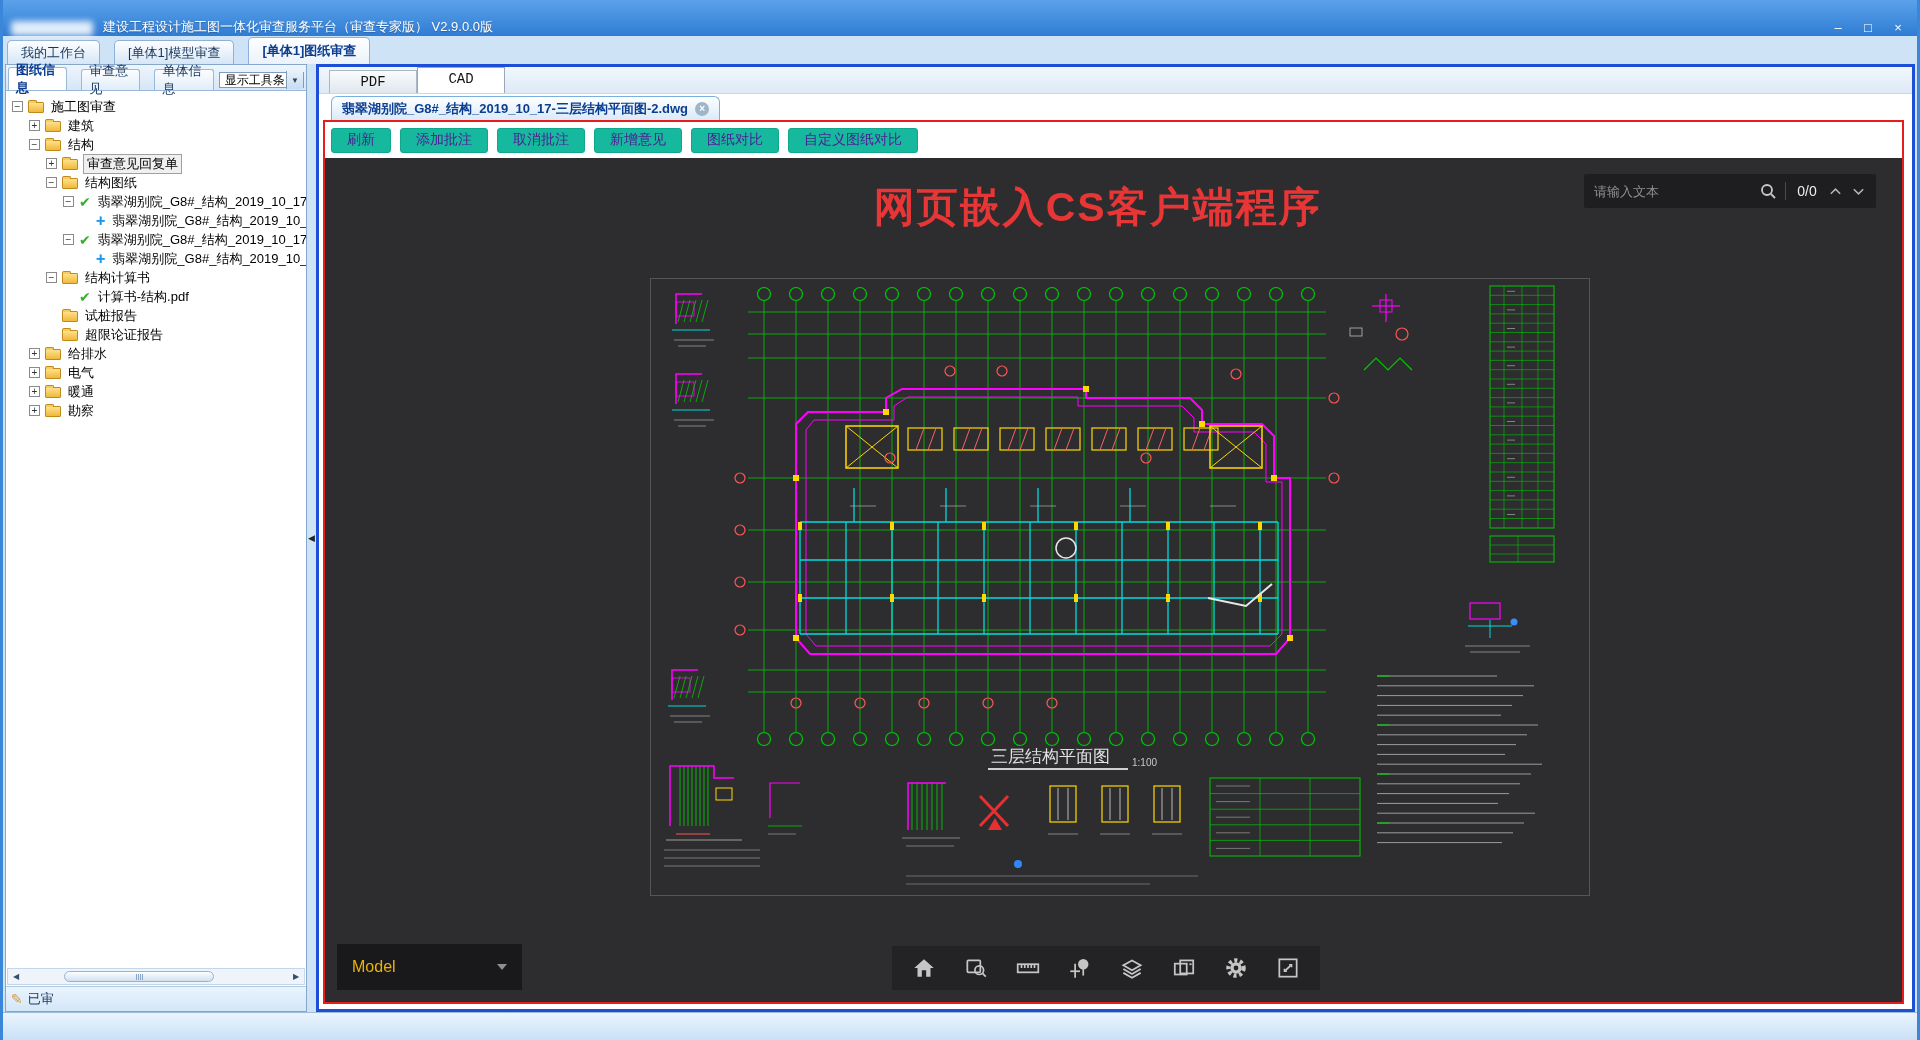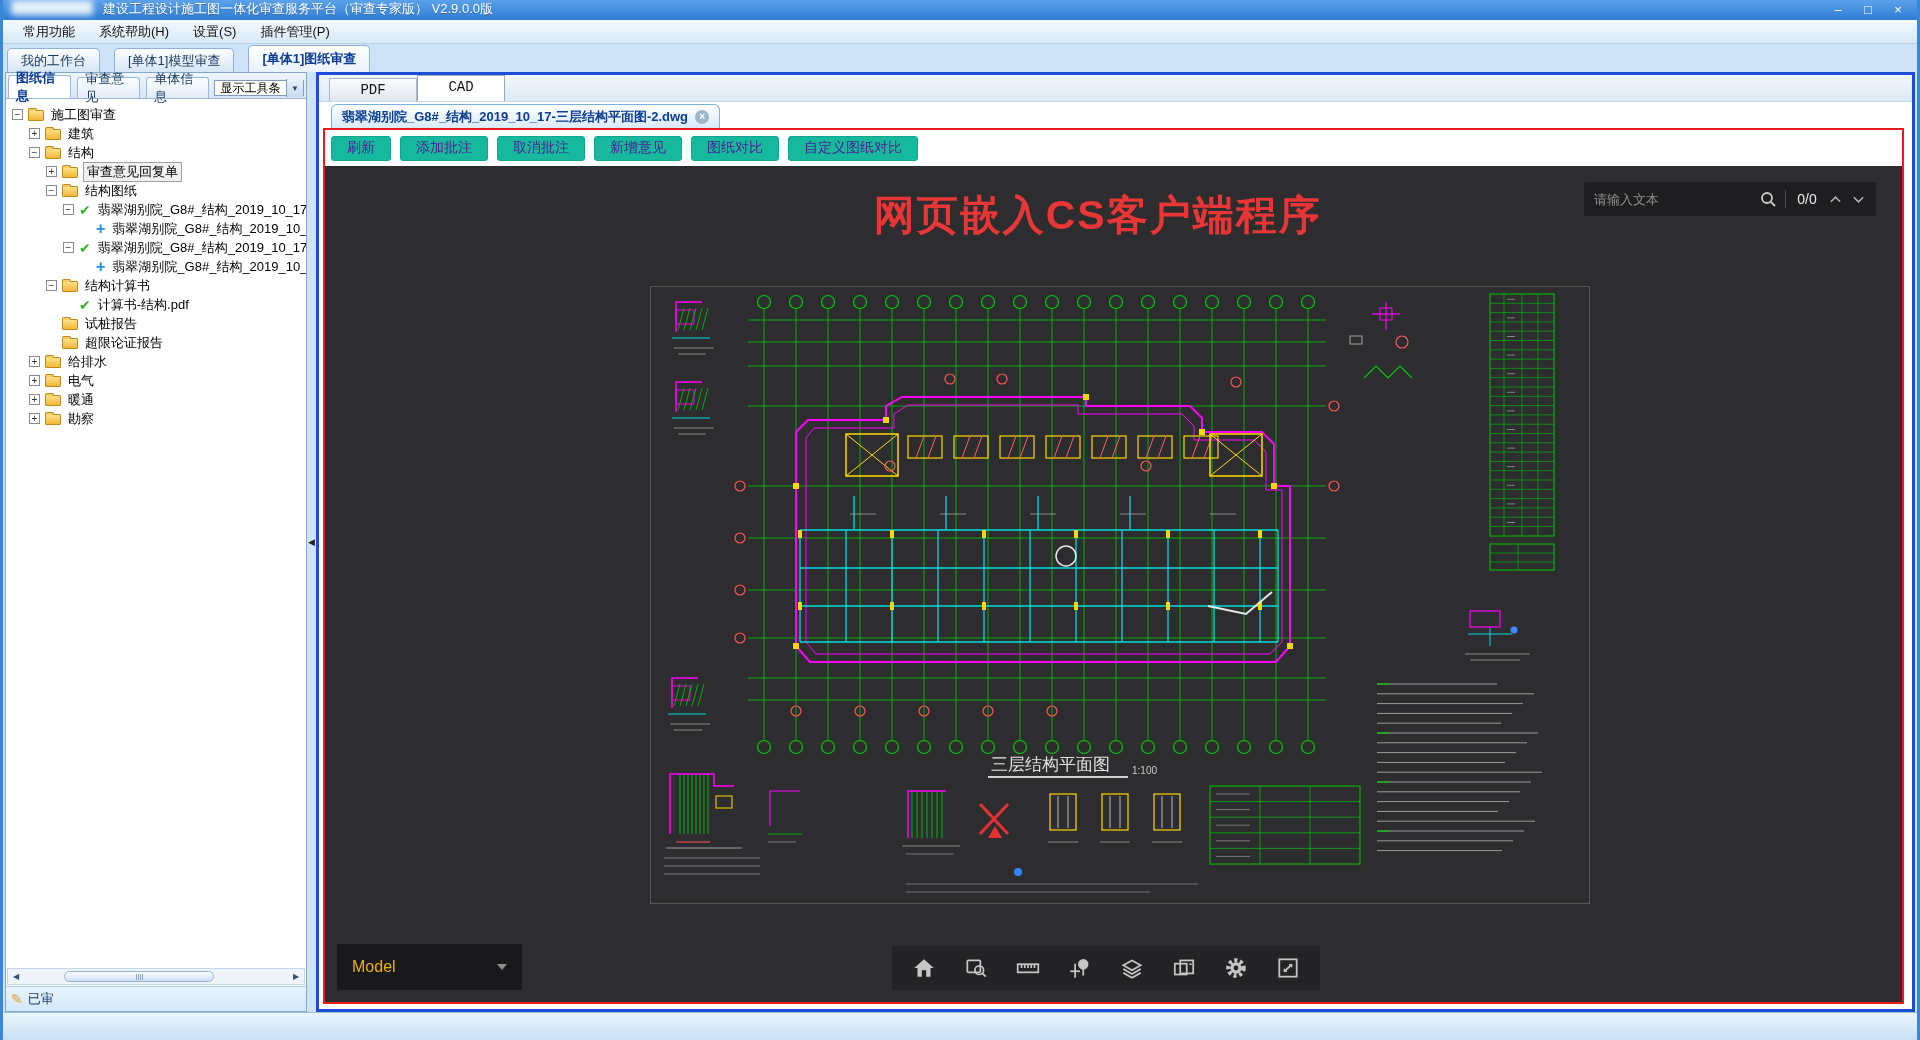--- a/index.html
+++ b/index.html
@@ -2,21 +2,21 @@
 <html><head>
 <meta charset="utf-8">
 <style>
   * { margin:0; padding:0; box-sizing:border-box; }
   html,body { width:1920px; height:1040px; overflow:hidden;
     font-family:"Liberation Sans","DejaVu Sans",sans-serif; }
   .window { width:1920px; height:1040px; position:relative; display:flex; flex-direction:column;
     background:#cfe3f6; border-left:3px solid #3a86d8; border-right:3px solid #3a86d8; }
 
   
-  .titlebar { height:20px; background:linear-gradient(#5ba2ea,#2f7cd4); display:flex; align-items:flex-start;
+  .titlebar { height:36px; background:linear-gradient(#5ba2ea,#2f7cd4); display:flex; align-items:flex-end;
     color:#fff; font-size:13px; padding:0 4px; flex:none; }
   .logo-blur { width:82px; height:15px; background:rgba(255,255,255,.85); filter:blur(3px);
     border-radius:3px; margin:0 10px 0 4px; flex:none; }
   .title-text { white-space:nowrap; text-shadow:0 1px 1px rgba(0,0,0,.25); }
   .win-controls { margin-left:auto; display:flex; }
   .win-btn { width:30px; height:18px; display:flex; align-items:center; justify-content:center;
     color:#fff; font-size:13px; cursor:default; }
 
   
   .menubar { height:24px; background:linear-gradient(#f4f9fe,#d8e9f8); display:flex; align-items:center;
@@ -135,38 +135,32 @@
   <div class="titlebar">
     <div class="logo-blur"></div>
     <span class="title-text">建设工程设计施工图一体化审查服务平台（审查专家版） V2.9.0.0版</span>
     <div class="win-controls" id="win-controls">
         <span class="win-btn">–</span>
         <span class="win-btn">□</span>
         <span class="win-btn">×</span>
       </div>
   </div>
 
-  <div class="menubar" id="menubar">
-      <span class="menu-item">常用功能</span>
-      <span class="menu-item">系统帮助(H)</span>
-      <span class="menu-item">设置(S)</span>
-      <span class="menu-item">插件管理(P)</span>
-    </div>
 
   <div class="maintabs" id="maintabs">
       <div class="mtab">我的工作台</div>
       <div class="mtab">[单体1]模型审查</div>
       <div class="mtab active">[单体1]图纸审查</div>
     </div>
 
   <div class="content-row">
 
     <div class="left-panel">
       <div class="subtabs">
-        <span id="subtab-list" style="display:flex;gap:6px;align-items:flex-end">
+        <span id="subtab-list" style="display:flex;gap:14px;align-items:flex-end">
             <div class="stab active">图纸信息</div>
             <div class="stab">审查意见</div>
             <div class="stab">单体信息</div>
           </span>
         <div class="combo">
           <span class="combo-label">显示工具条</span>
           <span class="combo-btn">▼</span>
         </div>
       </div>
       <div class="tree" id="tree">

